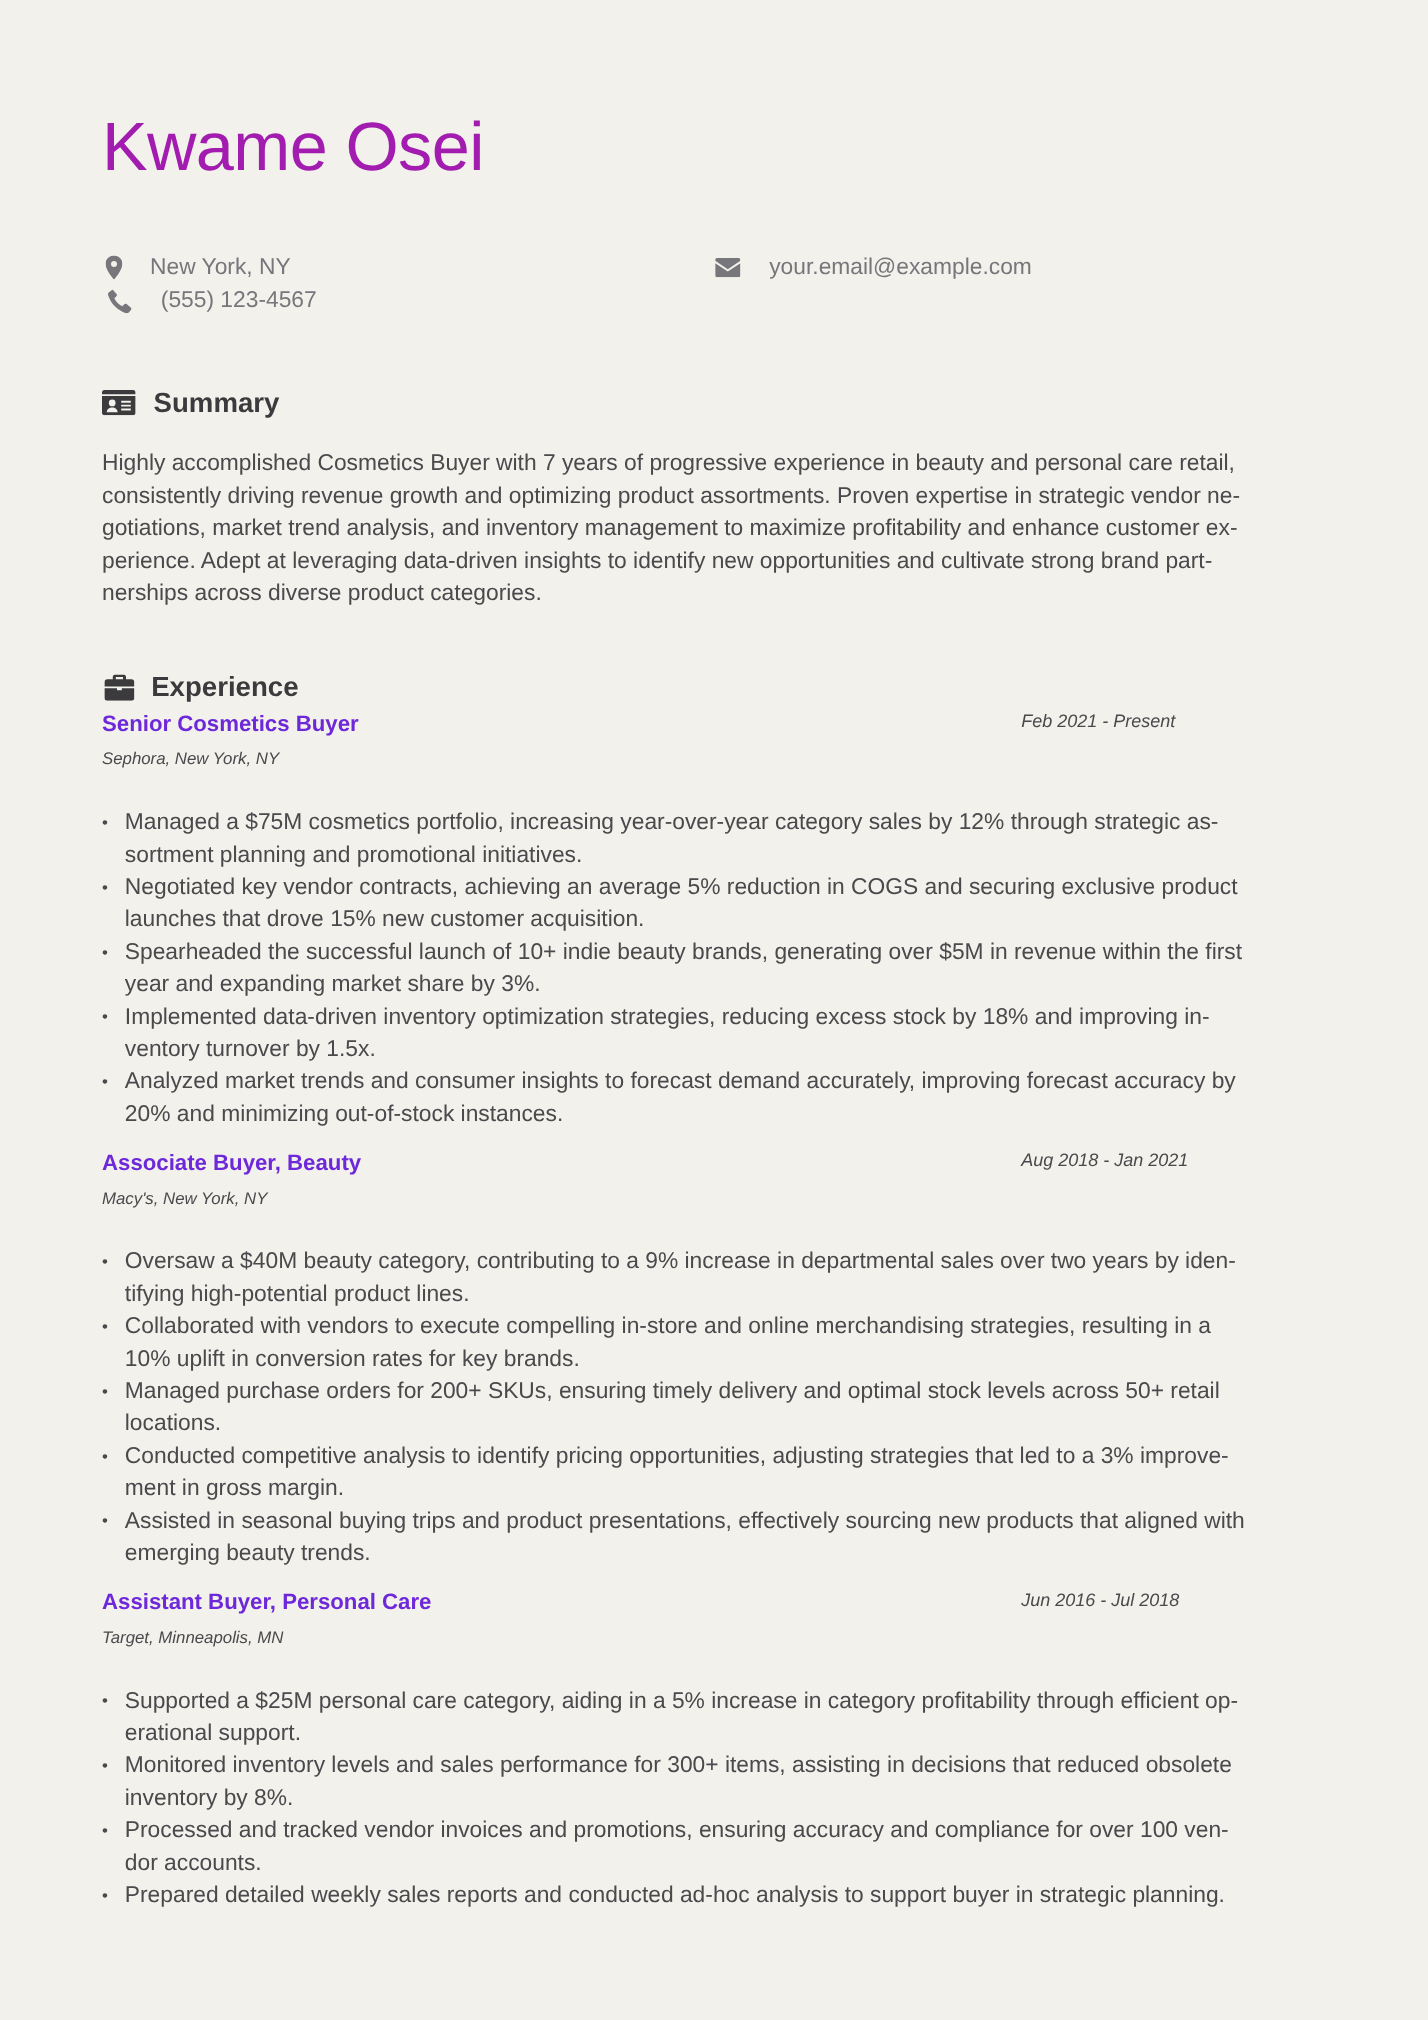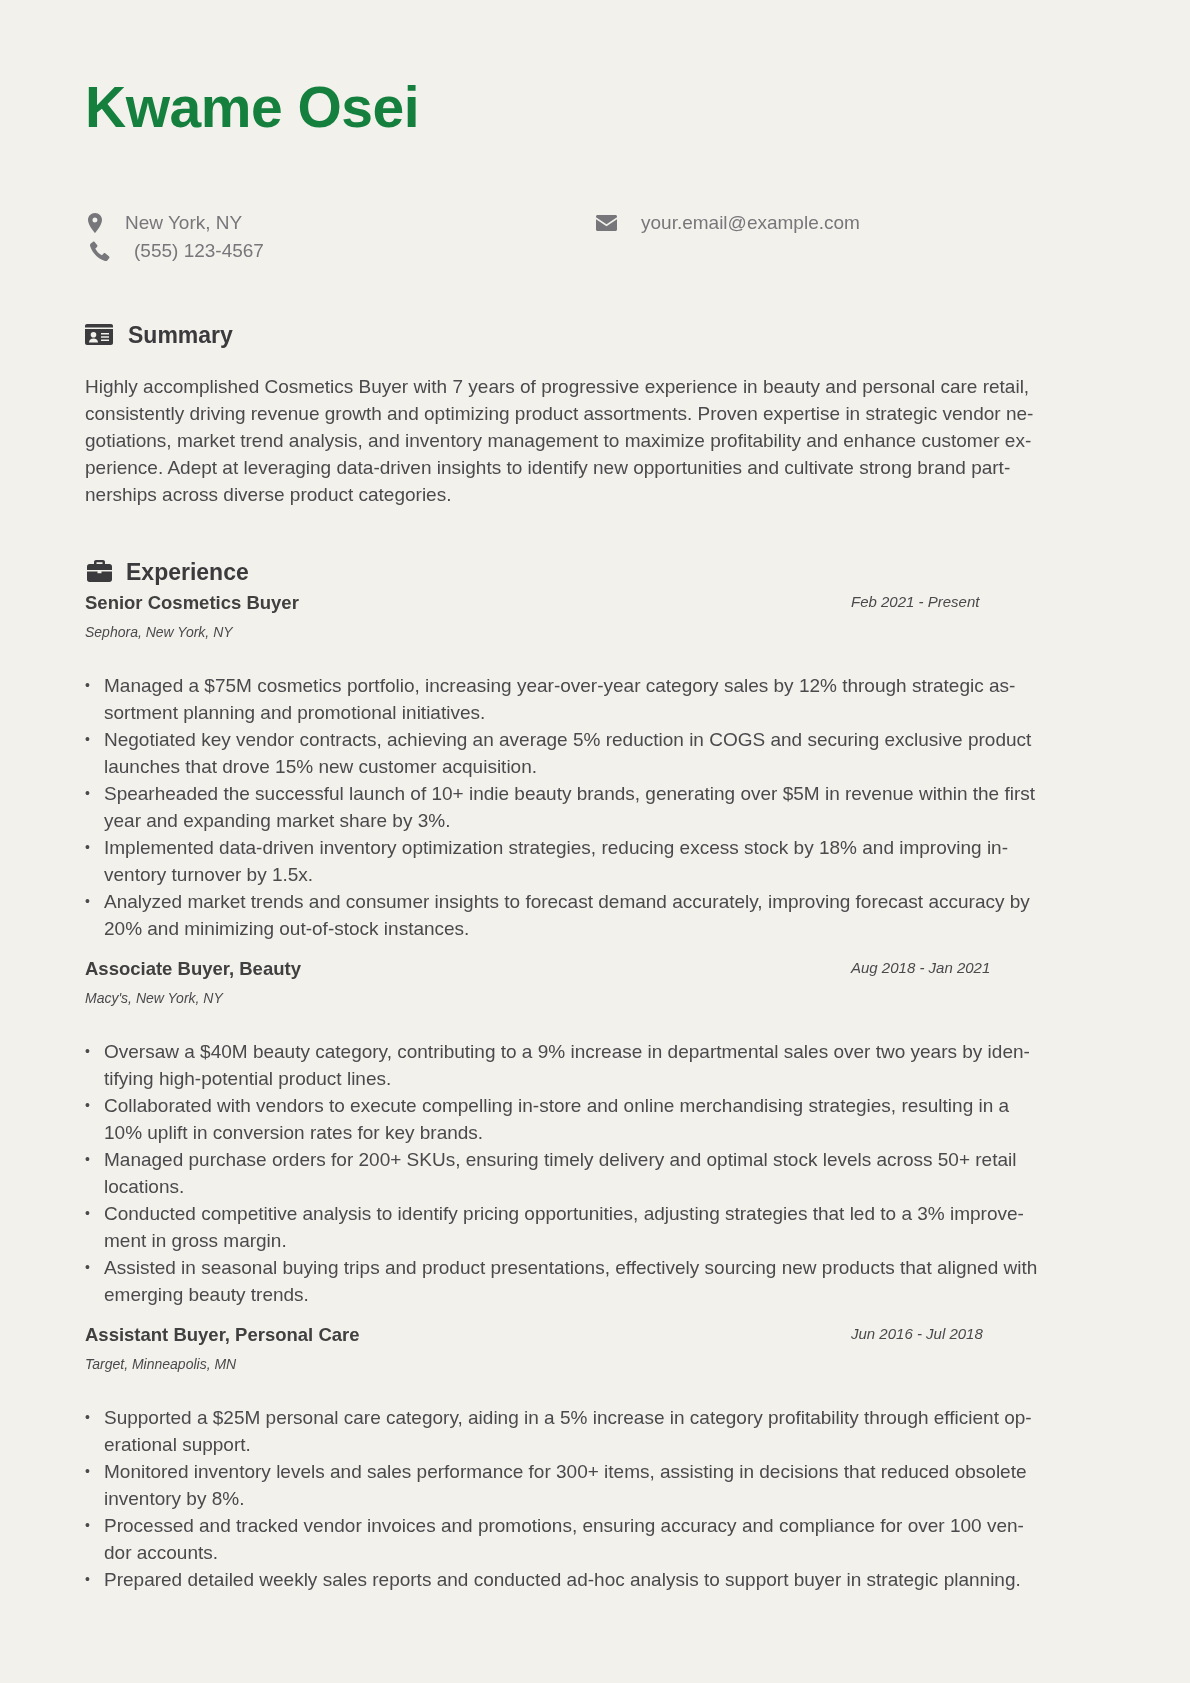--- a/index.html
+++ b/index.html
@@ -15,25 +15,25 @@
       overflow: hidden;
     }
     .page {
       position: absolute;
       left: 85px;
       top: 0;
       width: 1020px;
     }
     .name {
       position: absolute;
-      top: 72px;
+      top: 88px;
       left: 0;
       font-size: 57px;
-      font-weight: bold;
-      color: #15803d;
+      font-weight: normal;
+      color: #a21caf;
       letter-spacing: -0.5px;
       line-height: 70px;
     }
     .contact-row {
       position: absolute;
       display: flex;
       align-items: center;
       font-size: 19px;
       color: #77767a;
     }
@@ -43,21 +43,21 @@
       display: inline-flex;
       align-items: center;
       justify-content: center;
       margin-right: 20px;
     }
     .contact-row .icon svg { fill: #77767a; }
     .section-header {
       position: absolute;
       left: 0;
       display: flex;
-      align-items: flex-start;
+      align-items: center;
       font-size: 23px;
       font-weight: bold;
       color: #3b3a3d;
     }
     .section-header .icon {
       width: 28px;
       height: 24px;
       margin-right: 15px;
       display: inline-flex;
       align-items: center;
@@ -78,21 +78,21 @@
       position: absolute;
       left: 0;
       width: 1020px;
     }
     .job-title {
       position: absolute;
       left: 0;
       top: 0;
       font-size: 18.5px;
       font-weight: bold;
-      color: #404040;
+      color: #6d28d9;
     }
     .job-date {
       position: absolute;
       left: 766px;
       top: 1px;
       font-size: 15px;
       font-style: italic;
       color: #4a494c;
     }
     .job-company {

